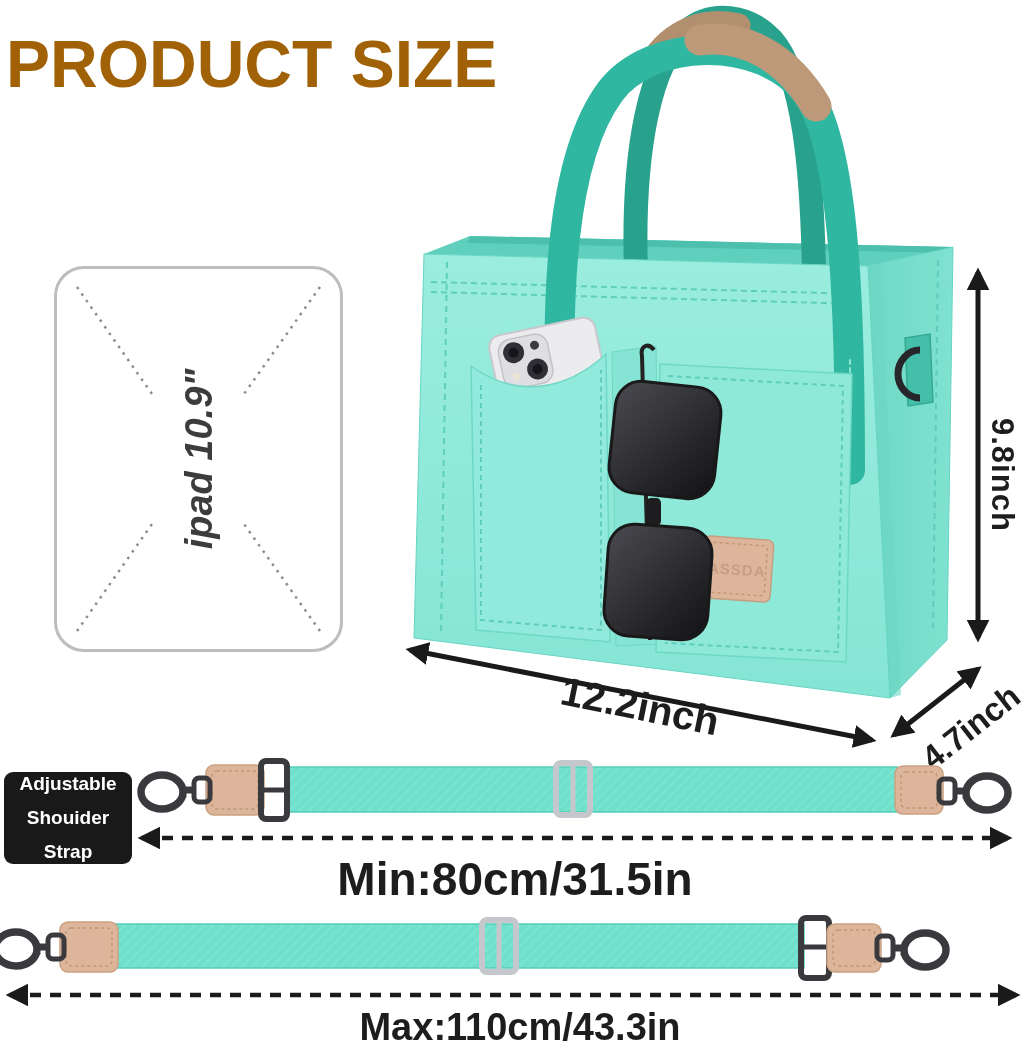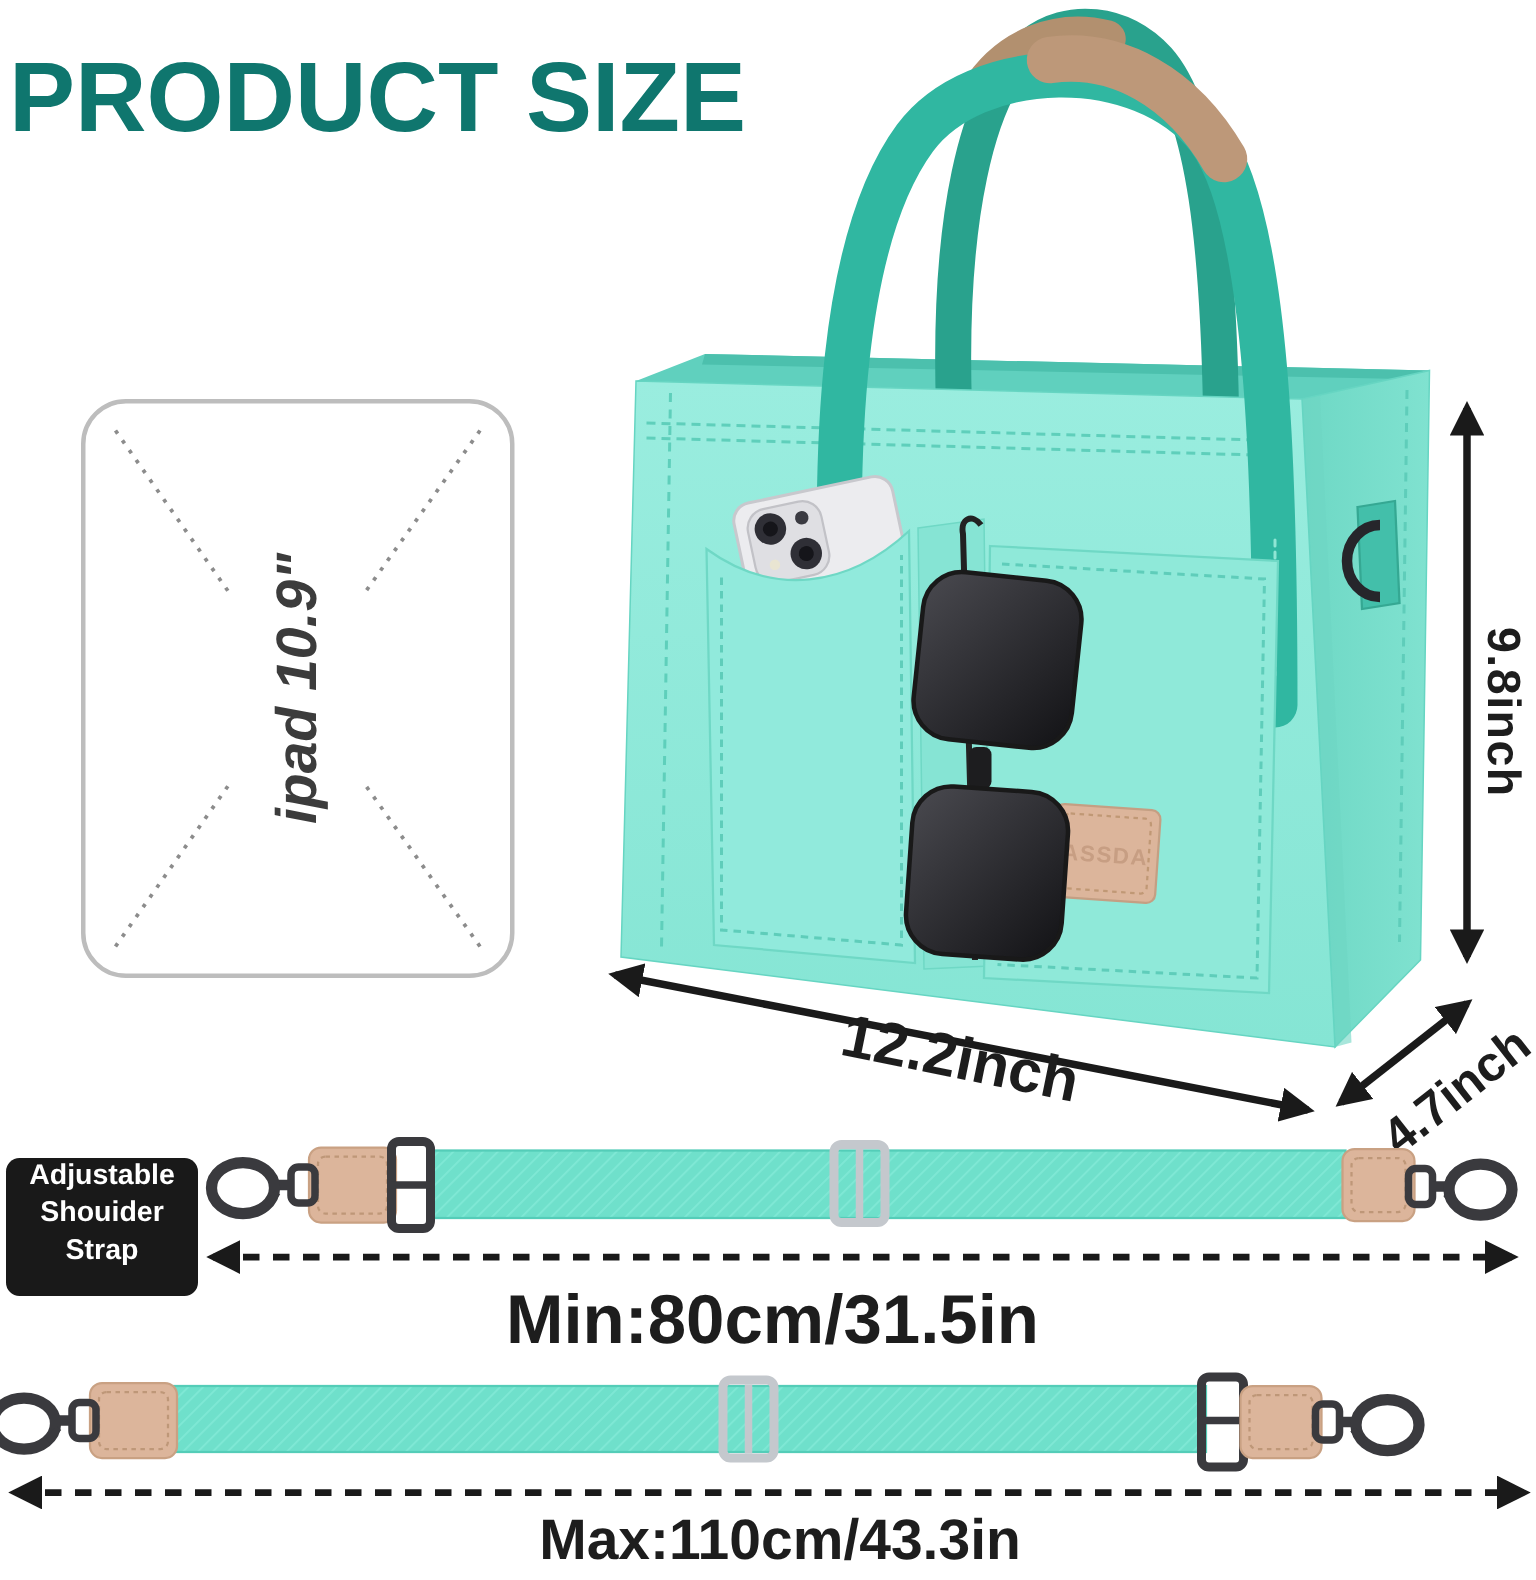--- a/index.html
+++ b/index.html
@@ -1,31 +1,31 @@
 <!DOCTYPE html>
 <html><head>
 <meta charset="utf-8">
 <style>
   html,body{margin:0;padding:0;background:#ffffff;}
   #canvas{position:relative;width:1024px;height:1053px;background:#ffffff;overflow:hidden;
           font-family:"Liberation Sans",sans-serif;}
   .abs{position:absolute;}
-  #title{left:6px;top:26px;font-size:66px;font-weight:800;letter-spacing:0px;color:#0f766e;white-space:nowrap;}
+  #title{left:6px;top:26px;font-size:66px;font-weight:800;letter-spacing:0px;color:#a16207;white-space:nowrap;}
   
   #ipad-box{left:54px;top:266px;width:283px;height:380px;border:3px solid #bdbdbd;border-radius:30px;}
   #ipad-label{left:50%;top:50%;transform:translate(-50%,-50%) rotate(-90deg);font-style:italic;
               font-weight:600;font-size:38px;color:#3c3c3c;white-space:nowrap;}
   
   .dim{color:#1d1d1d;font-weight:700;white-space:nowrap;}
   #dim-height{left:984px;top:418px;writing-mode:vertical-rl;font-size:31px;letter-spacing:1px;}
   #dim-width{left:500px;top:684px;width:280px;text-align:center;font-size:40px;transform:rotate(11.5deg);}
   #dim-depth{left:896px;top:708px;width:150px;text-align:center;font-size:33px;transform:rotate(-38deg);}
   
   #strap-badge{left:4px;top:772px;width:128px;height:92px;background:#191919;border-radius:9px;
-               display:flex;flex-direction:column;align-items:center;justify-content:flex-start;gap:1px;}
+               display:flex;flex-direction:column;align-items:center;justify-content:space-between;gap:1px;}
   #strap-badge span{color:#ffffff;font-size:19px;font-weight:700;line-height:1.25;}
   #min-label{left:315px;top:852px;width:400px;text-align:center;font-size:46px;}
   #max-label{left:320px;top:1006px;width:400px;text-align:center;font-size:38px;}
   svg{display:block;}
 </style>
 </head>
 <body>
 
 <div id="canvas">
 

